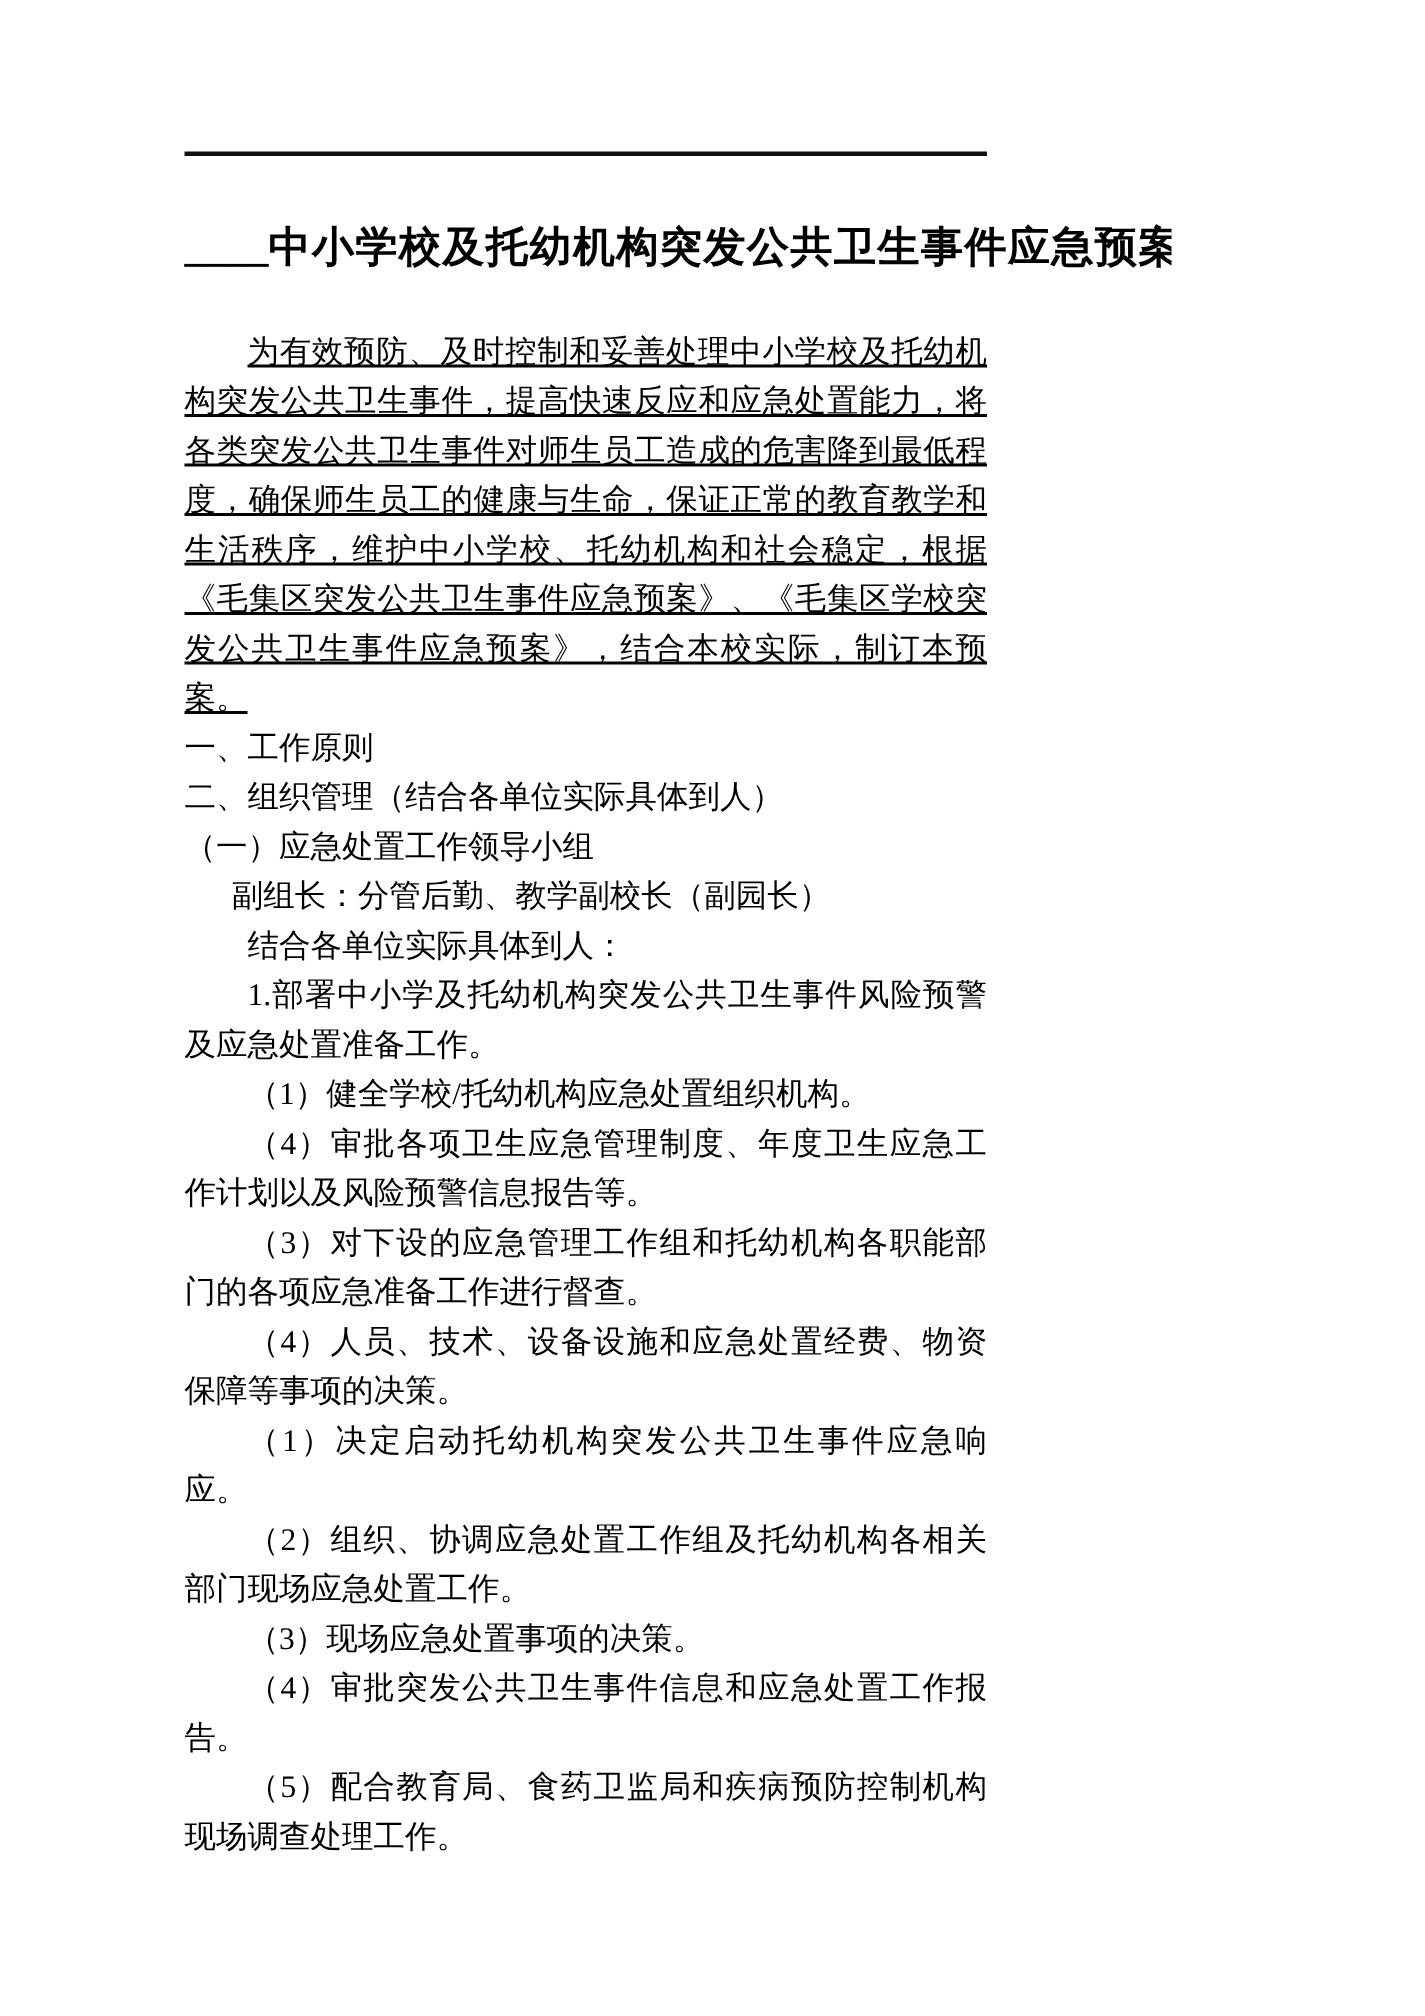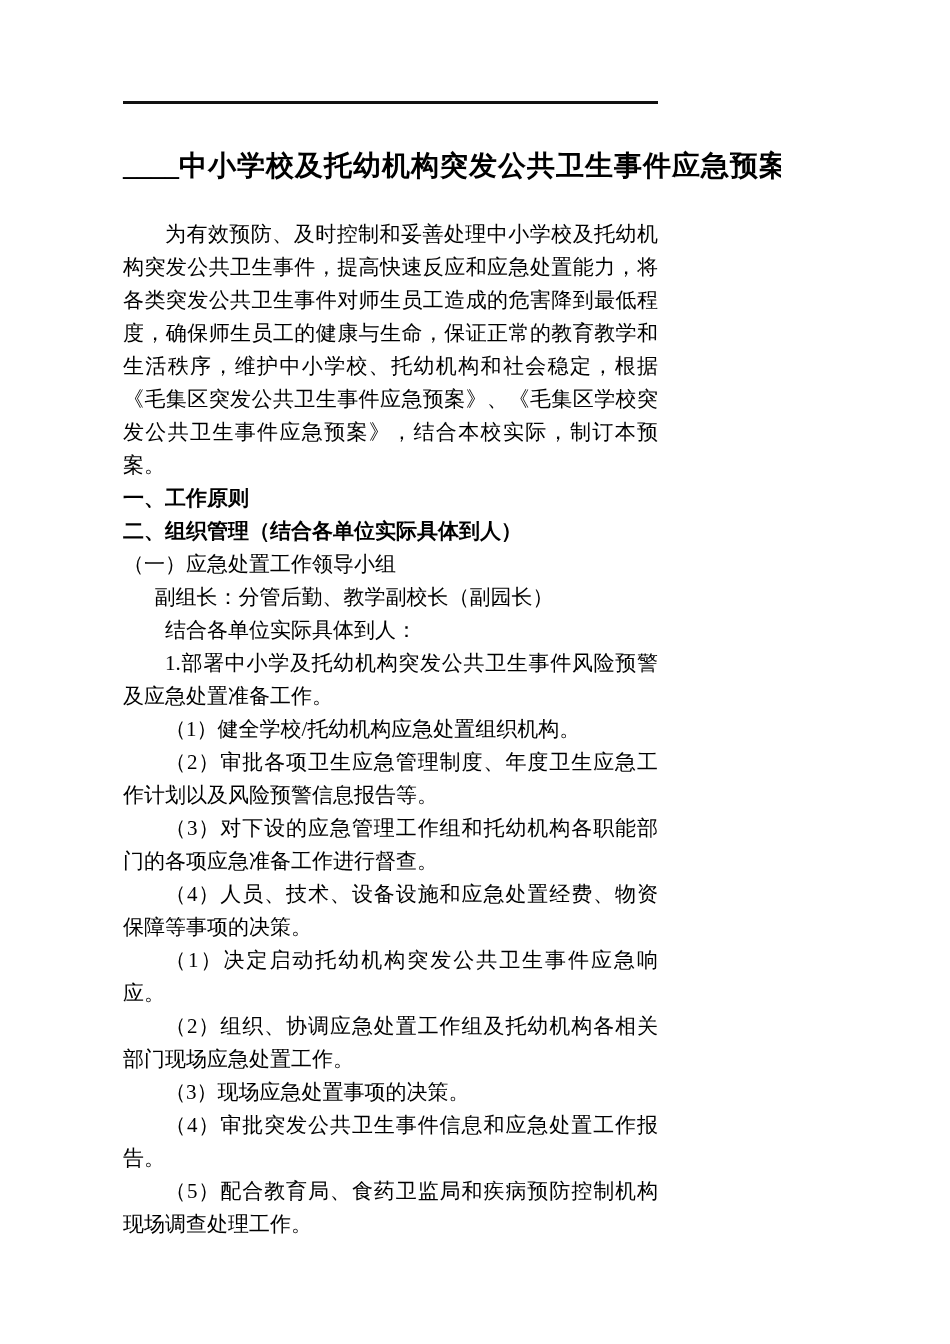--- a/index.html
+++ b/index.html
@@ -41,23 +41,23 @@
   .doc-body {
     margin-top: 32px;
   }
   p.para {
     margin: 0;
     font-size: 21px;
     line-height: 33px;
     text-align: justify;
     word-break: break-all;
   }
-  p.body   { text-indent: 2em; }
+  p.body   { text-indent: 2em; text-decoration: underline; }
   p.item   { text-indent: 2em; }
-  p.heading{ text-indent: 0; font-weight: bold; }
+  p.heading{ text-indent: 0; font-weight: normal; }
   p.plain  { text-indent: 0; }
   p.member { text-indent: 1.5em; }
 </style>
 </head>
 <body>
 
 <div class="page">
   <div class="header-rule"></div>
 
   <h1 class="title"><span class="title-blank">____</span><span>中小学校及托幼机构突发公共卫生事件应急预案</span></h1>
@@ -65,21 +65,21 @@
   <div class="doc-body">
 
   <p class="para body">为有效预防、及时控制和妥善处理中小学校及托幼机构突发公共卫生事件，提高快速反应和应急处置能力，将各类突发公共卫生事件对师生员工造成的危害降到最低程度，确保师生员工的健康与生命，保证正常的教育教学和生活秩序，维护中小学校、托幼机构和社会稳定，根据《毛集区突发公共卫生事件应急预案》、《毛集区学校突发公共卫生事件应急预案》，结合本校实际，制订本预案。</p>
       <p class="para heading">一、工作原则</p>
       <p class="para heading">二、组织管理（结合各单位实际具体到人）</p>
       <p class="para plain">（一）应急处置工作领导小组</p>
       <p class="para member">副组长：分管后勤、教学副校长（副园长）</p>
       <p class="para item">结合各单位实际具体到人：</p>
       <p class="para item">1.部署中小学及托幼机构突发公共卫生事件风险预警及应急处置准备工作。</p>
       <p class="para item">（1）健全学校/托幼机构应急处置组织机构。</p>
-      <p class="para item">（2）审批各项卫生应急管理制度、年度卫生应急工作计划以及风险预警信息报告等。</p>
+      <p class="para item">（4）审批各项卫生应急管理制度、年度卫生应急工作计划以及风险预警信息报告等。</p>
       <p class="para item">（3）对下设的应急管理工作组和托幼机构各职能部门的各项应急准备工作进行督查。</p>
       <p class="para item">（4）人员、技术、设备设施和应急处置经费、物资保障等事项的决策。</p>
       <p class="para item">（1）决定启动托幼机构突发公共卫生事件应急响应。</p>
       <p class="para item">（2）组织、协调应急处置工作组及托幼机构各相关部门现场应急处置工作。</p>
       <p class="para item">（3）现场应急处置事项的决策。</p>
       <p class="para item">（4）审批突发公共卫生事件信息和应急处置工作报告。</p>
       <p class="para item">（5）配合教育局、食药卫监局和疾病预防控制机构现场调查处理工作。</p>
     </div>
 </div>
 

